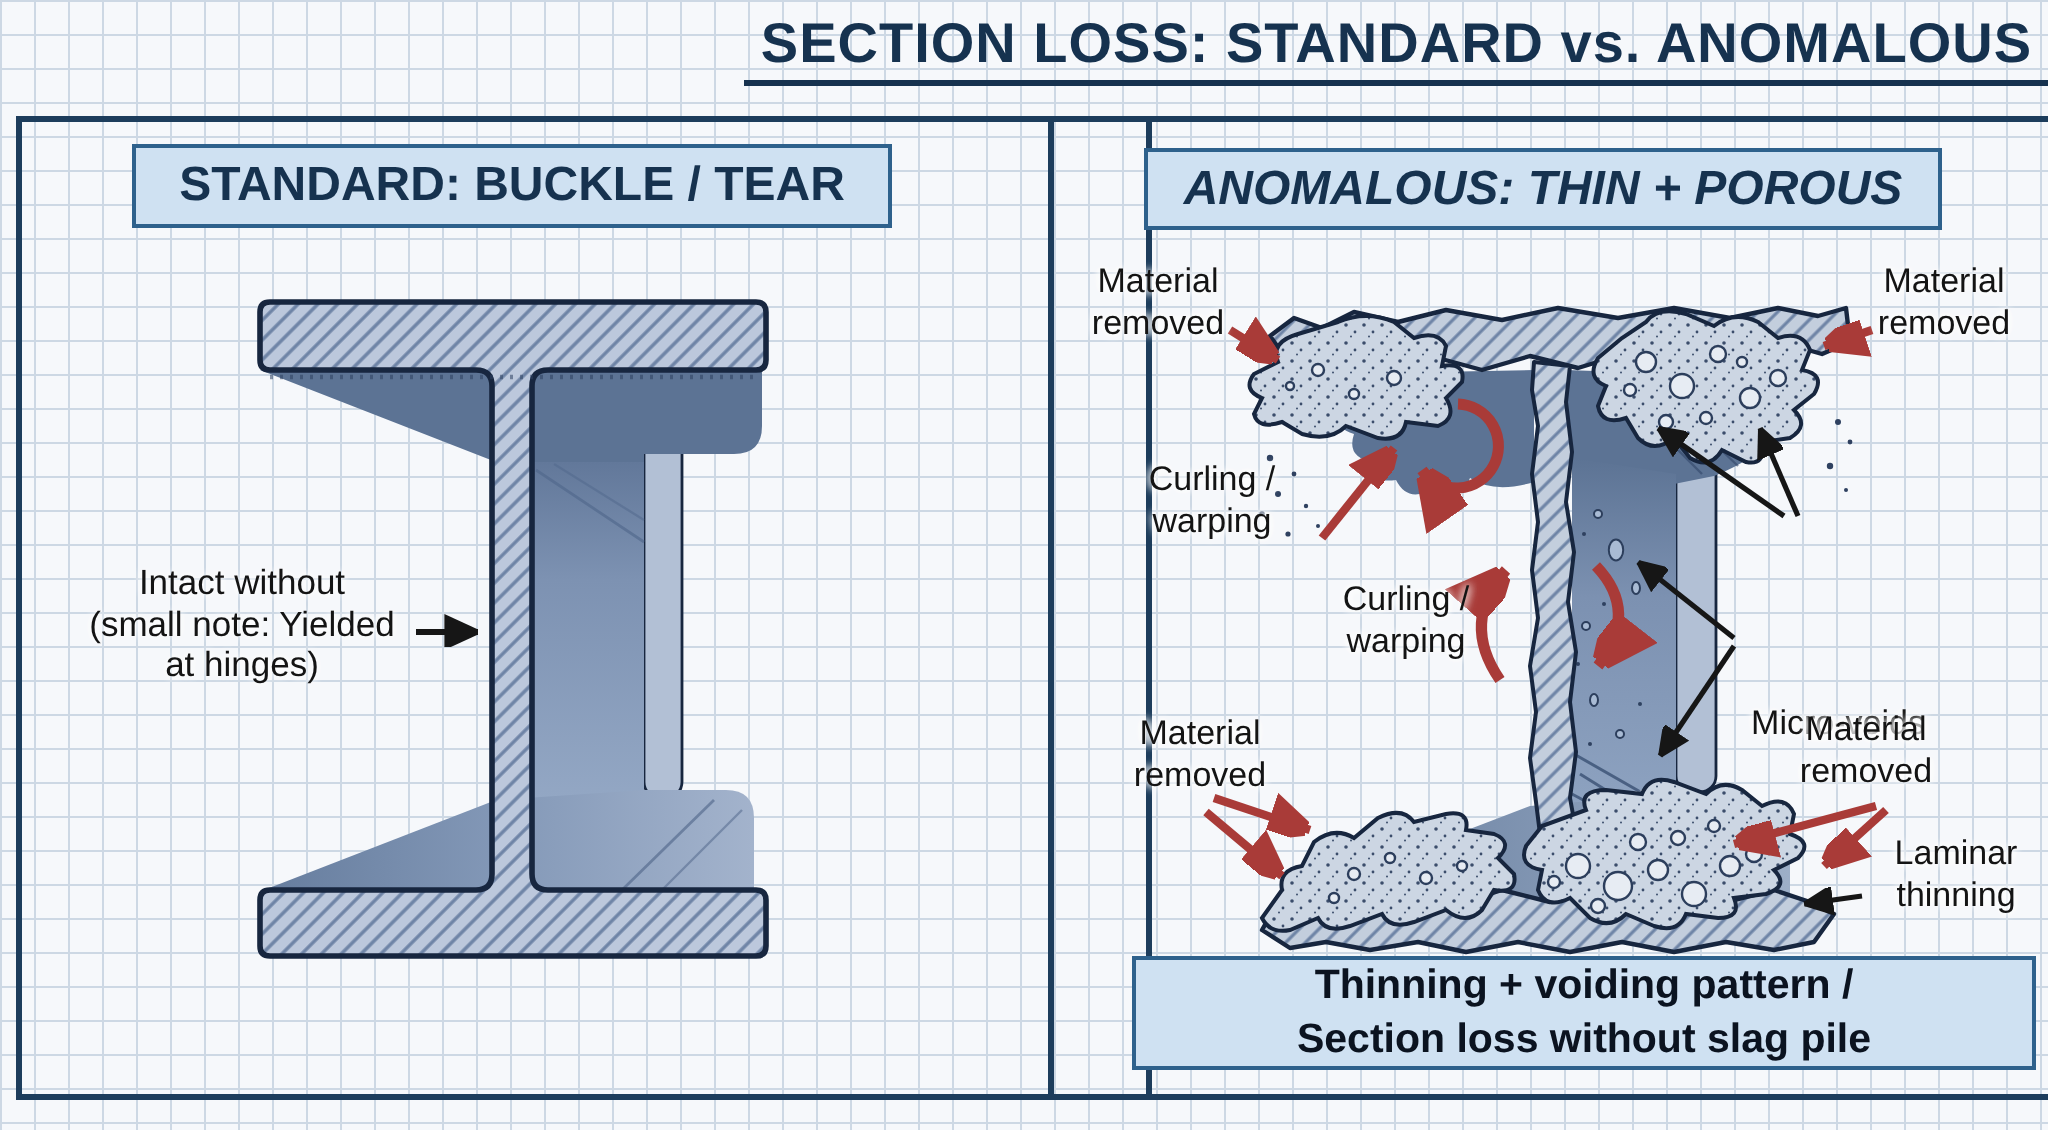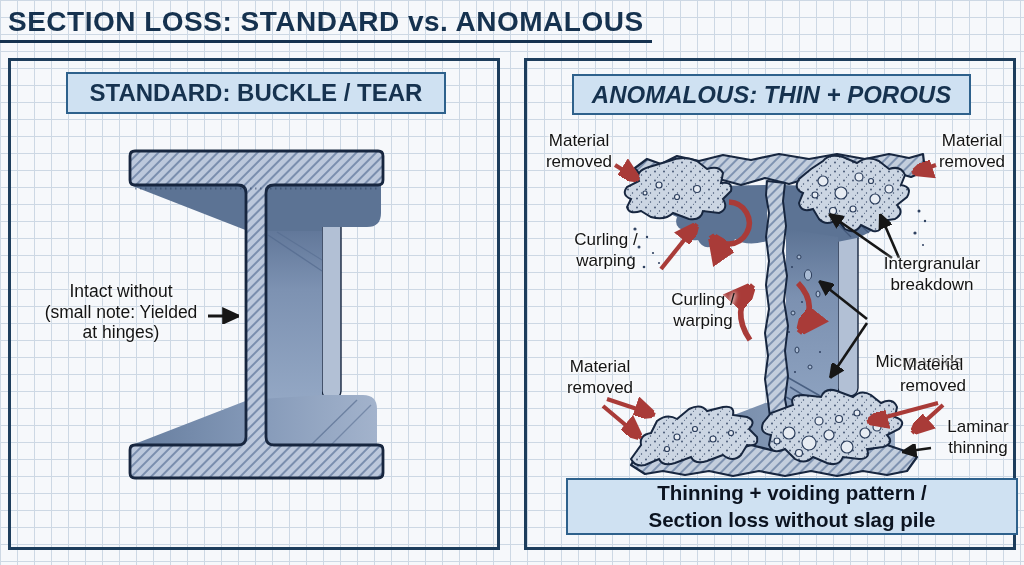--- a/index.html
+++ b/index.html
@@ -9,24 +9,24 @@
     --beam-mid:#8fa3c1; --corroded:#ccd6e3; --void:#e7ecf3; --text:#141414;
   }
   html,body{margin:0;padding:0;}
   body{width:1024px;height:565px;overflow:hidden;
        font-family:"Liberation Sans",sans-serif;
        background-color:var(--paper);
        background-image:
          repeating-linear-gradient(to right, var(--grid) 0 1px, transparent 1px 17px),
          repeating-linear-gradient(to bottom, var(--grid) 0 1px, transparent 1px 17px);}
   .stage{position:relative;width:1024px;height:565px;}
-  .title-wrap{position:absolute;left:0;top:6px;width:100%;text-align:left;}
+  .title-wrap{position:absolute;left:0;top:6px;width:100%;text-align:right;}
   .title{display:inline-block;font-size:28px;font-weight:700;color:var(--navy);
          letter-spacing:.5px;border-bottom:3px solid var(--navy);padding:0 8px 2px;}
-  .panel{position:absolute;top:58px;width:492px;height:492px;box-sizing:border-box;
+  .panel{position:absolute;top:58px;width:568px;height:492px;box-sizing:border-box;
          border:3px solid var(--panel-border);background:transparent;}
   .panel.left{left:8px;} .panel.right{left:524px;}
   .header{position:absolute;box-sizing:border-box;background:var(--header-bg);
           border:2px solid var(--header-border);color:var(--navy);font-weight:700;
           font-size:24px;text-align:center;display:flex;align-items:center;justify-content:center;
           white-space:nowrap;}
   .panel.left .header{left:55px;top:11px;width:380px;height:42px;}
   .panel.right .header{left:45px;top:13px;width:399px;height:41px;font-style:italic;}
   .beam-svg{position:absolute;left:0;top:0;width:492px;height:492px;}
   .lbl{position:absolute;color:var(--text);font-size:17px;line-height:1.22;text-align:center;
@@ -261,22 +261,20 @@
         <line x1="404" y1="387" x2="375" y2="391" marker-end="url(#headBlk)"></line>
       </g>
     </svg>
 
     <div class="lbl tl-mat">Material
 removed</div>
     <div class="lbl tr-mat">Material
 removed</div>
     <div class="lbl curl-up">Curling /
 warping</div>
-    <div class="lbl intergran">Intergranular
-breakdown</div>
     <div class="lbl curl-low">Curling /
 warping</div>
     <div class="lbl microvoids">Micro-voids</div>
     <div class="lbl bl-mat">Material
 removed</div>
     <div class="lbl br-mat">Material
 removed</div>
     <div class="lbl laminar">Laminar
 thinning</div>
 

